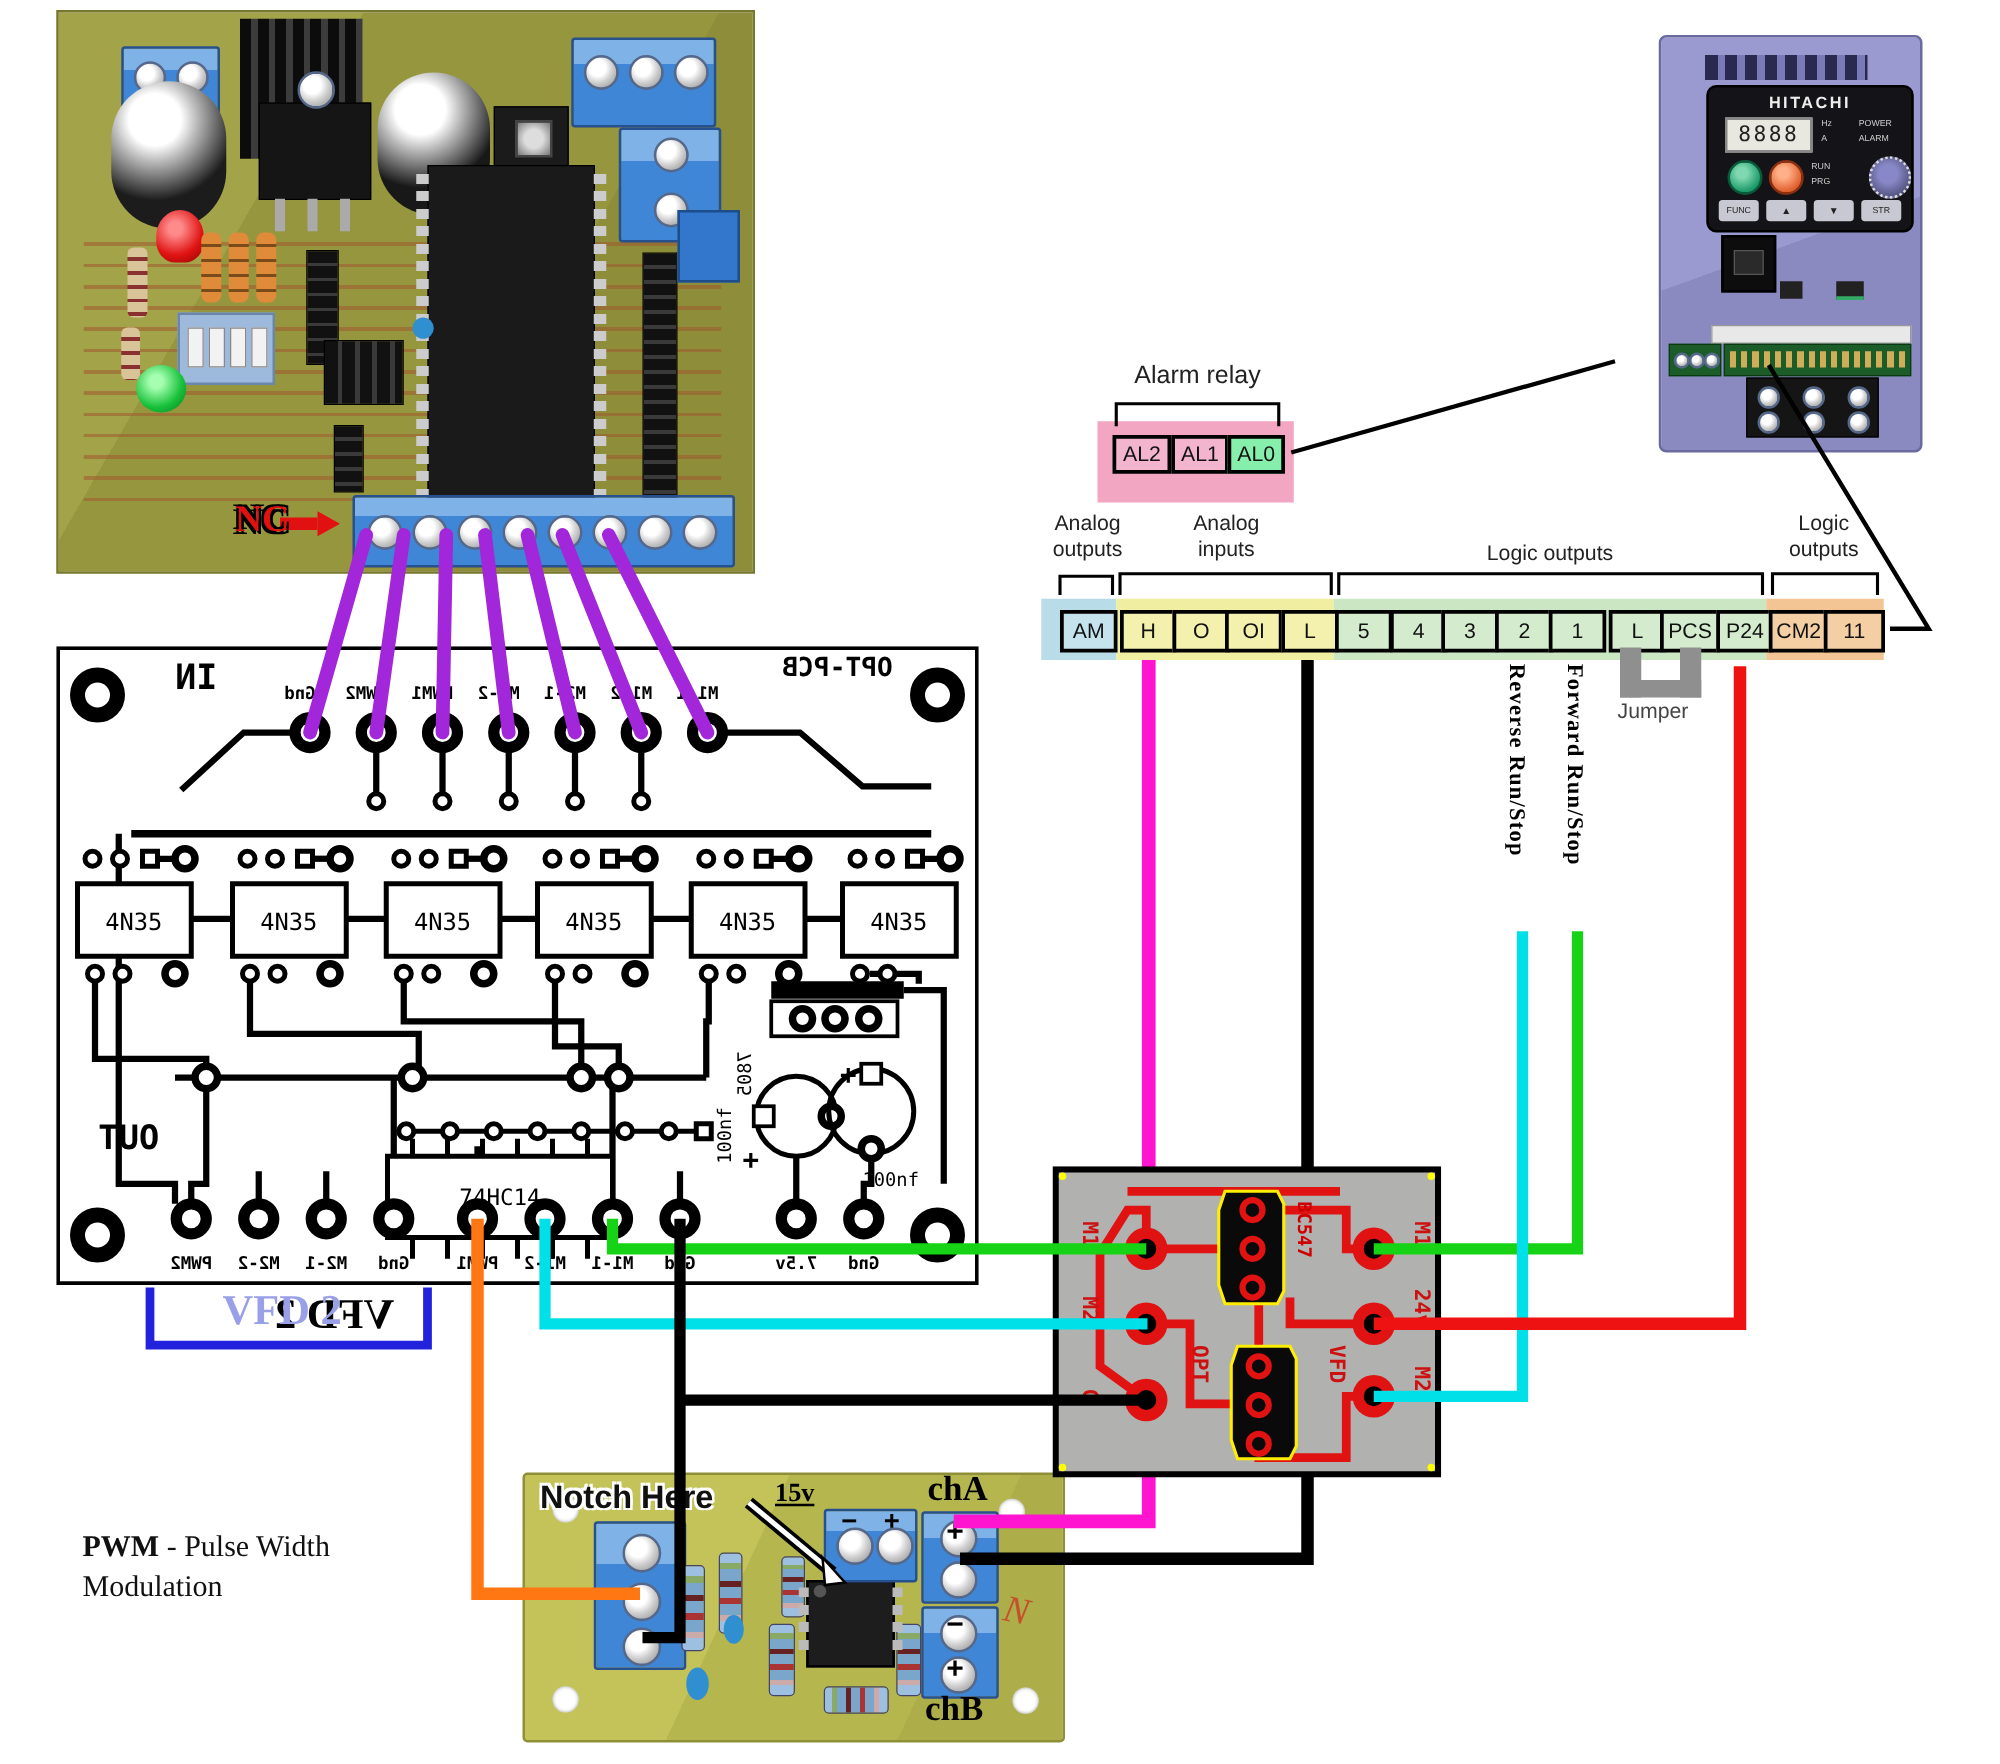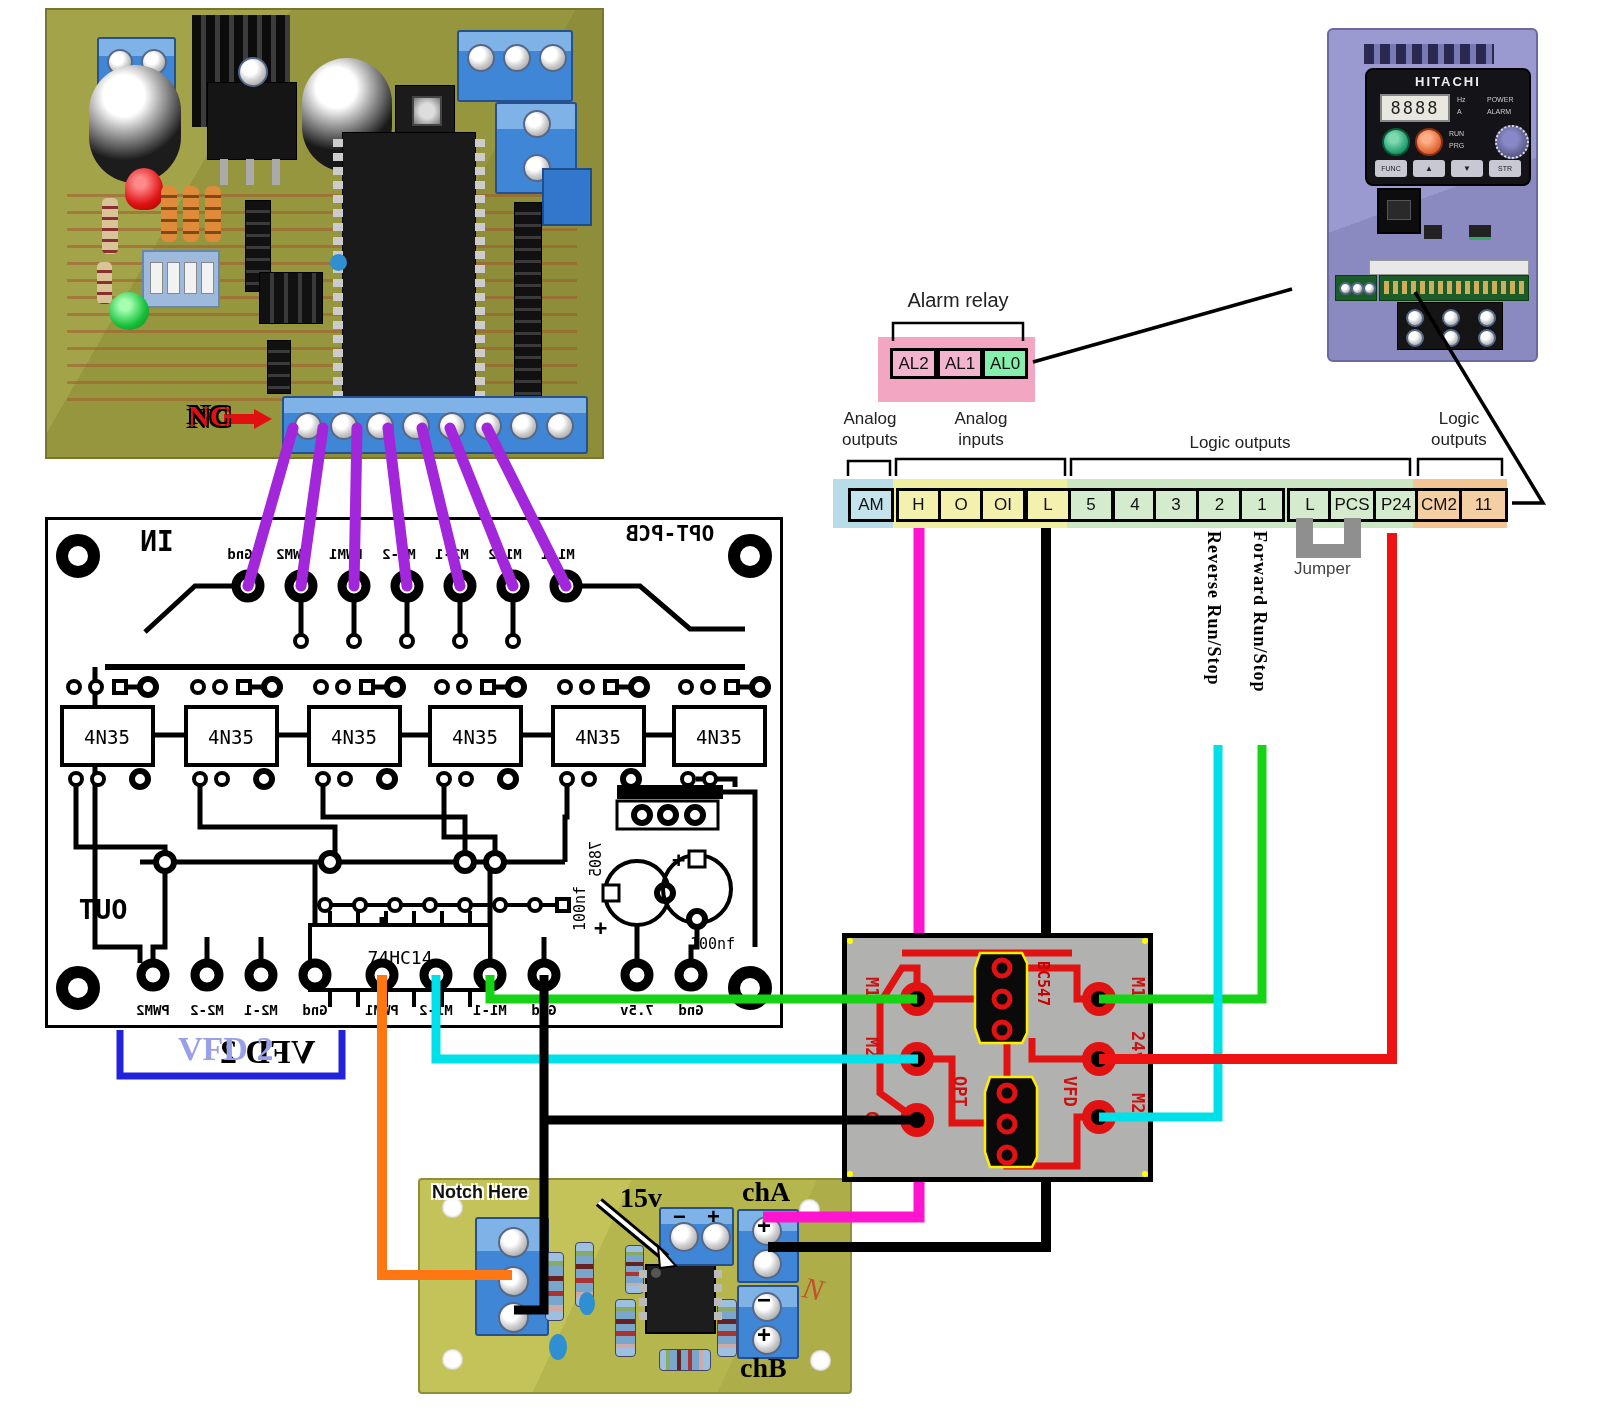--- a/index.html
+++ b/index.html
@@ -418,23 +418,23 @@
       <div class="sign" style="left:18px;top:3px;font-size:24px;">−</div>
       <div class="sign" style="left:18px;top:38px;font-size:24px;">+</div>
     </div>
     <div class="abs serif" style="left:383px;top:92px;font-size:30px;font-style:italic;color:#cc3322;opacity:.75;transform:rotate(12deg);">N</div>
 
     <svg class="abs" style="left:0;top:0;" width="430" height="212">
       <line x1="179" y1="22" x2="246" y2="78" stroke="#000" stroke-width="10"></line>
       <line x1="179" y1="22" x2="244" y2="76" stroke="#fff" stroke-width="4"></line>
       <polygon points="238,66 256,86 240,88" fill="#fff" stroke="#000" stroke-width="2"></polygon>
     </svg>
-    <div class="abs" style="left:12px;top:2px;font-size:18px;font-weight:bold;color:#111;
+    <div class="abs" style="left:12px;top:2px;font-size:26px;font-weight:bold;color:#111;
                 text-shadow:-2px -2px 0 #fff,2px -2px 0 #fff,-2px 2px 0 #fff,2px 2px 0 #fff;">Notch Here</div>
-    <div class="abs serif" style="left:200px;top:2px;font-size:28px;font-weight:bold;color:#000;">15v</div>
+    <div class="abs serif" style="left:200px;top:2px;font-size:21px;font-weight:bold;color:#000;text-decoration:underline;">15v</div>
     <div class="abs serif" style="left:322px;top:-4px;font-size:28px;font-weight:bold;color:#000;">chA</div>
     <div class="abs serif" style="left:320px;top:172px;font-size:28px;font-weight:bold;color:#000;">chB</div>
   </div>
 
   <div class="abs" style="left:1327px;top:28px;width:207px;height:330px;background:linear-gradient(160deg,#9a9ad0 0 50%,#8a8ac0 50% 100%);border:2px solid #6a6aa0;border-radius:6px;z-index:3;">
     <div class="abs" style="left:35px;top:14px;width:130px;height:20px;background:repeating-linear-gradient(90deg,#2a2a50 0 10px,#7a7ab8 10px 16px);"></div>
     <div class="abs" style="left:36px;top:38px;width:162px;height:114px;background:#141418;border-radius:8px;border:2px solid #000;">
       <div class="abs" style="left:0;top:4px;width:100%;text-align:center;color:#eee;font-size:13px;font-weight:bold;letter-spacing:2px;">HITACHI</div>
       <div class="abs mono" style="left:13px;top:24px;width:66px;height:24px;background:#e8e8e0;border:2px solid #888;color:#222;font-size:17px;letter-spacing:2px;text-align:center;line-height:24px;">8888</div>
       <div class="abs" style="left:90px;top:26px;color:#ccc;font-size:7px;">Hz</div>
@@ -509,20 +509,24 @@
 
   <div class="abs" style="left:1296px;top:518px;width:65px;height:40px;box-sizing:border-box;border-left:17px solid #8f8f8f;border-right:17px solid #8f8f8f;border-bottom:14px solid #8f8f8f;z-index:4;"></div>
   <div class="abs" style="left:1294px;top:559px;font-size:17px;color:#444;z-index:4;">Jumper</div>
 
   <div class="vlabel" style="left:1203px;top:531px;height:205px;z-index:4;">Reverse Run/Stop</div>
   <div class="vlabel" style="left:1249px;top:531px;height:205px;z-index:4;">Forward Run/Stop</div>
 
   <div class="abs serif" style="left:220px;top:1033px;font-size:34px;font-weight:bold;color:#000;transform:scaleX(-1);z-index:4;">VFD 2</div>
   <div class="abs serif" style="left:178px;top:1030px;font-size:34px;font-weight:bold;color:#9aa0e8;z-index:5;">VFD 2</div>
 
+  <div class="abs serif" style="left:66px;top:1222px;font-size:24px;color:#111;line-height:32px;z-index:5;">
+    <span style="font-weight:bold;">PWM</span><span> - Pulse Width</span><br>
+    <span>Modulation</span>
+  </div>
 
   <svg class="abs" style="left:0;top:0;z-index:5;pointer-events:none;" width="1600" height="1411">
 
     <g stroke="#000" stroke-width="2.5" fill="none">
       <polyline points="893,341 893,323 1023,323 1023,341"></polyline>
       <polyline points="848,476 848,461 890,461 890,476"></polyline>
       <polyline points="896,476 896,459 1065,459 1065,476"></polyline>
       <polyline points="1071,476 1071,459 1410,459 1410,476"></polyline>
       <polyline points="1418,476 1418,459 1502,459 1502,476"></polyline>
     </g>

